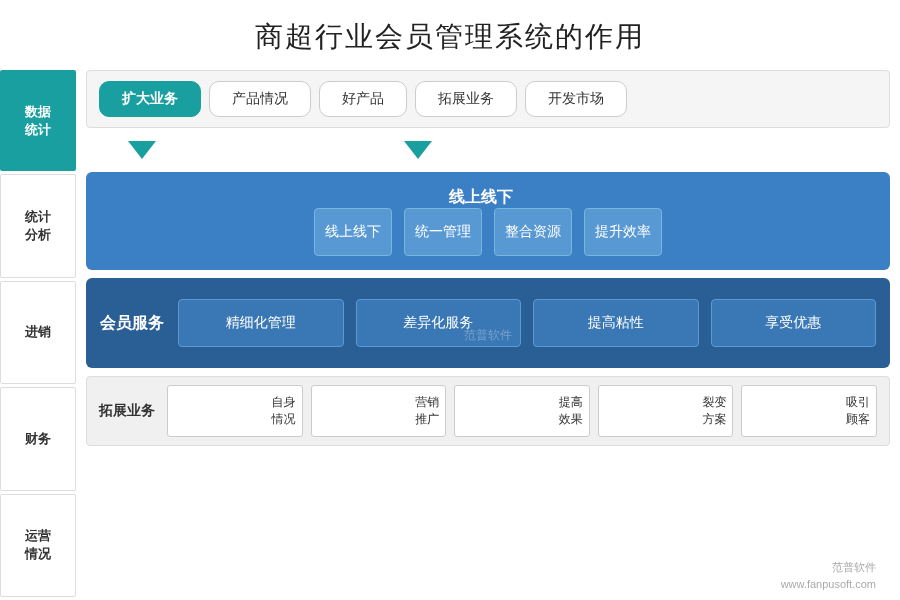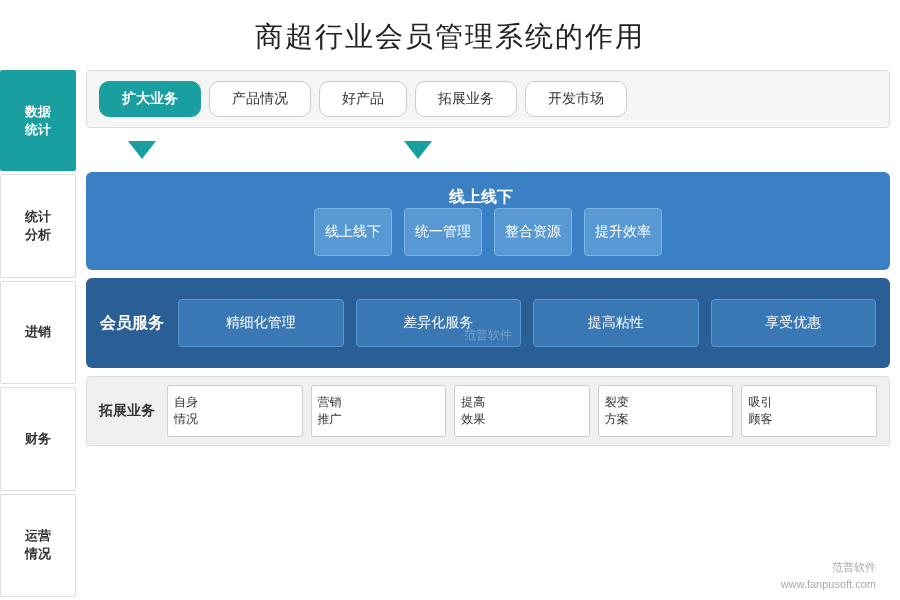--- a/index.html
+++ b/index.html
@@ -230,21 +230,21 @@
       border-radius: 3px;
       padding: 8px 6px;
       text-align: center;
       font-size: 12px;
       color: #333;
       cursor: pointer;
       line-height: 1.4;
       min-height: 44px;
       display: flex;
       align-items: center;
-      justify-content: flex-start;
+      justify-content: flex-end;
     }
 
     .watermark {
       position: absolute;
       bottom: 8px;
       right: 14px;
       font-size: 11px;
       color: #aaa;
       text-align: right;
       line-height: 1.5;

